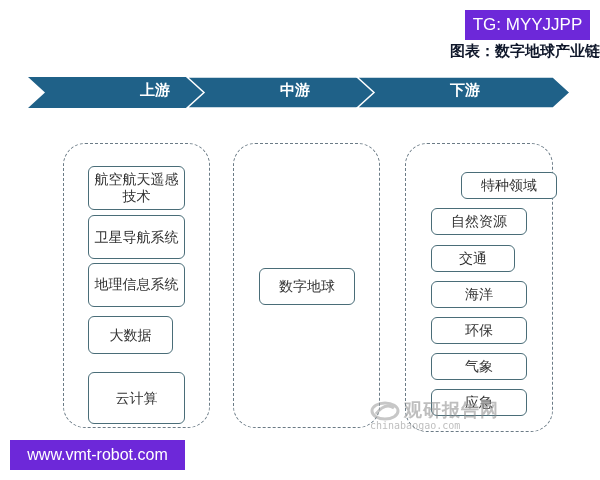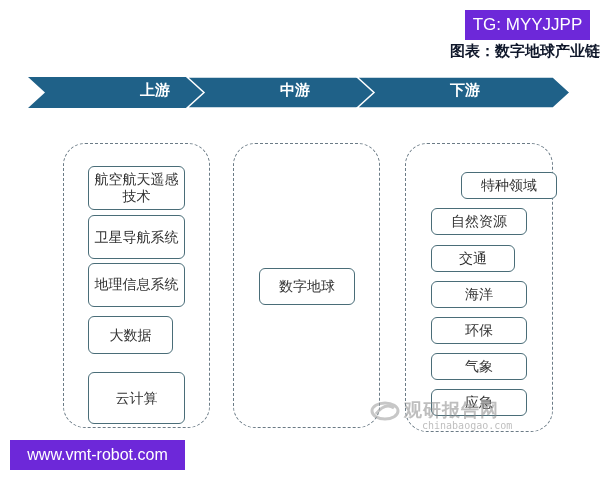--- a/index.html
+++ b/index.html
@@ -13,21 +13,21 @@
            font-weight:bold; color:#0f172a; font-family:"DejaVu Serif", serif; }
   #chain { position:absolute; left:0; top:0; width:600px; height:480px; pointer-events:none; }
   .stage-label { position:absolute; top:81px; height:24px; color:#ffffff; font-weight:bold; font-size:15px;
                  text-align:center; font-family:"DejaVu Serif", serif; }
   .panel { position:absolute; border:1.5px dashed #6b7b86; border-radius:22px; box-sizing:border-box; }
   .node { position:absolute; border:1.5px solid #4a6d78; border-radius:6px; box-sizing:border-box;
           background:#ffffff; color:#333333; font-size:14px; display:flex; align-items:center;
           justify-content:center; text-align:center; line-height:17px; padding:8px 4px; }
   #watermark { position:absolute; left:370px; top:398px; opacity:0.55; color:#8a8a8a; }
   #watermark .wm-cn { font-size:18px; font-weight:bold; letter-spacing:1px; margin-left:34px; }
-  #watermark .wm-en { font-size:10px; margin-left:52px; margin-top:-2px; font-family:"DejaVu Sans Mono", monospace; }
+  #watermark .wm-en { font-size:10px; margin-top:-2px; font-family:"DejaVu Sans Mono", monospace; }
   #wm-logo { position:absolute; left:0; top:2px; }
 </style>
 </head>
 <body>
 
 <div id="tg-badge" class="badge">TG: MYYJJPP</div>
 
 <div id="title">图表：数字地球产业链</div>
 
 <svg id="chain" viewBox="0 0 600 480">

